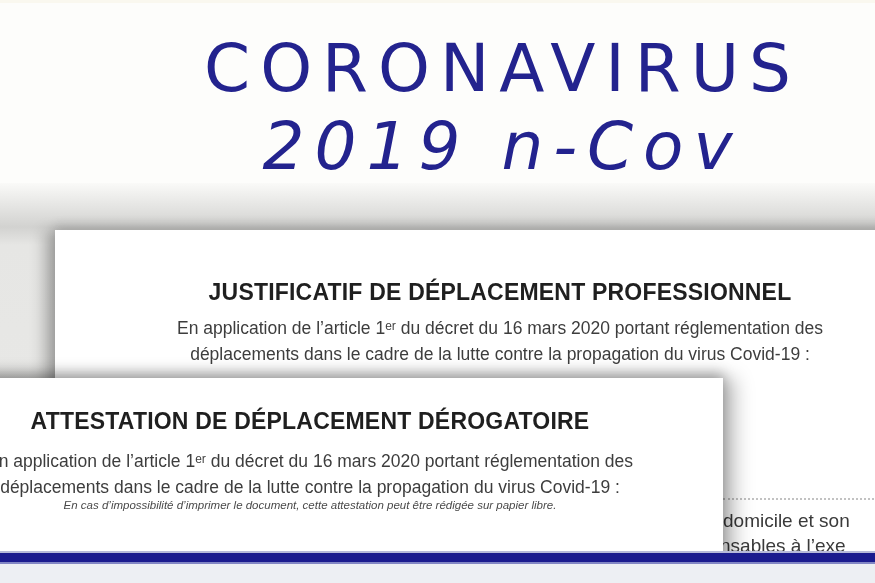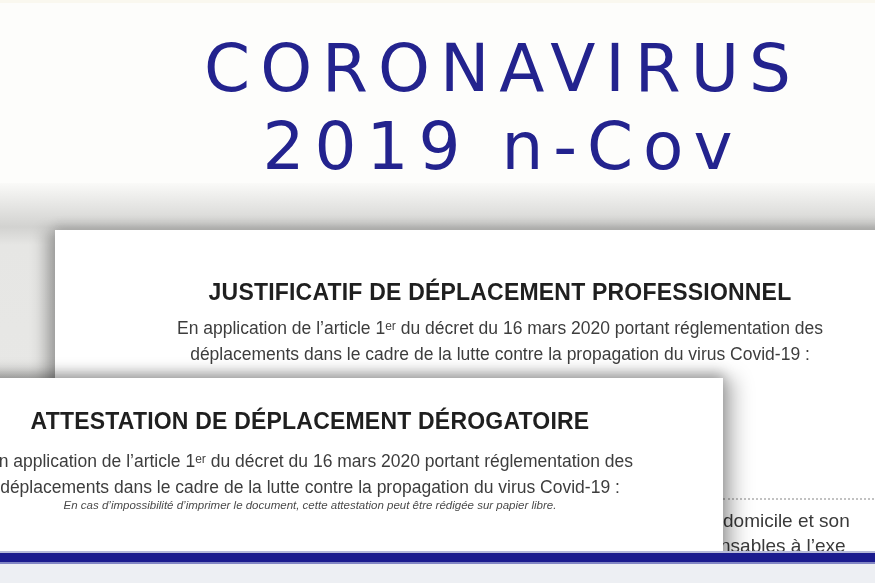--- a/index.html
+++ b/index.html
@@ -17,21 +17,21 @@
   .title-block{
     position:absolute;left:0;top:30px;width:100%;
     text-align:center;z-index:1;
     font-family:"DejaVu Sans", sans-serif;
     font-weight:400;
     color:#23238e;
     font-size:66px;line-height:78px;
     white-space:nowrap;
   }
   .title-line1{letter-spacing:10px;margin-left:130px;}
-  .title-line2{letter-spacing:10px;margin-left:130px;}
+  .title-line2{letter-spacing:10px;margin-left:130px;font-style:italic;}
 
   
   .backdrop{
     position:absolute;left:0;top:183px;width:100%;height:400px;z-index:0;
     background:linear-gradient(180deg,#fafaf8 0%, #d2d2d0 44px, #e6e6e4 62px, #eaeae8 100%);
   }
 
   .doc{position:absolute;background:#ffffff;z-index:1;}
   .doc-professionnel{
     left:55px;top:230px;width:890px;height:353px;

